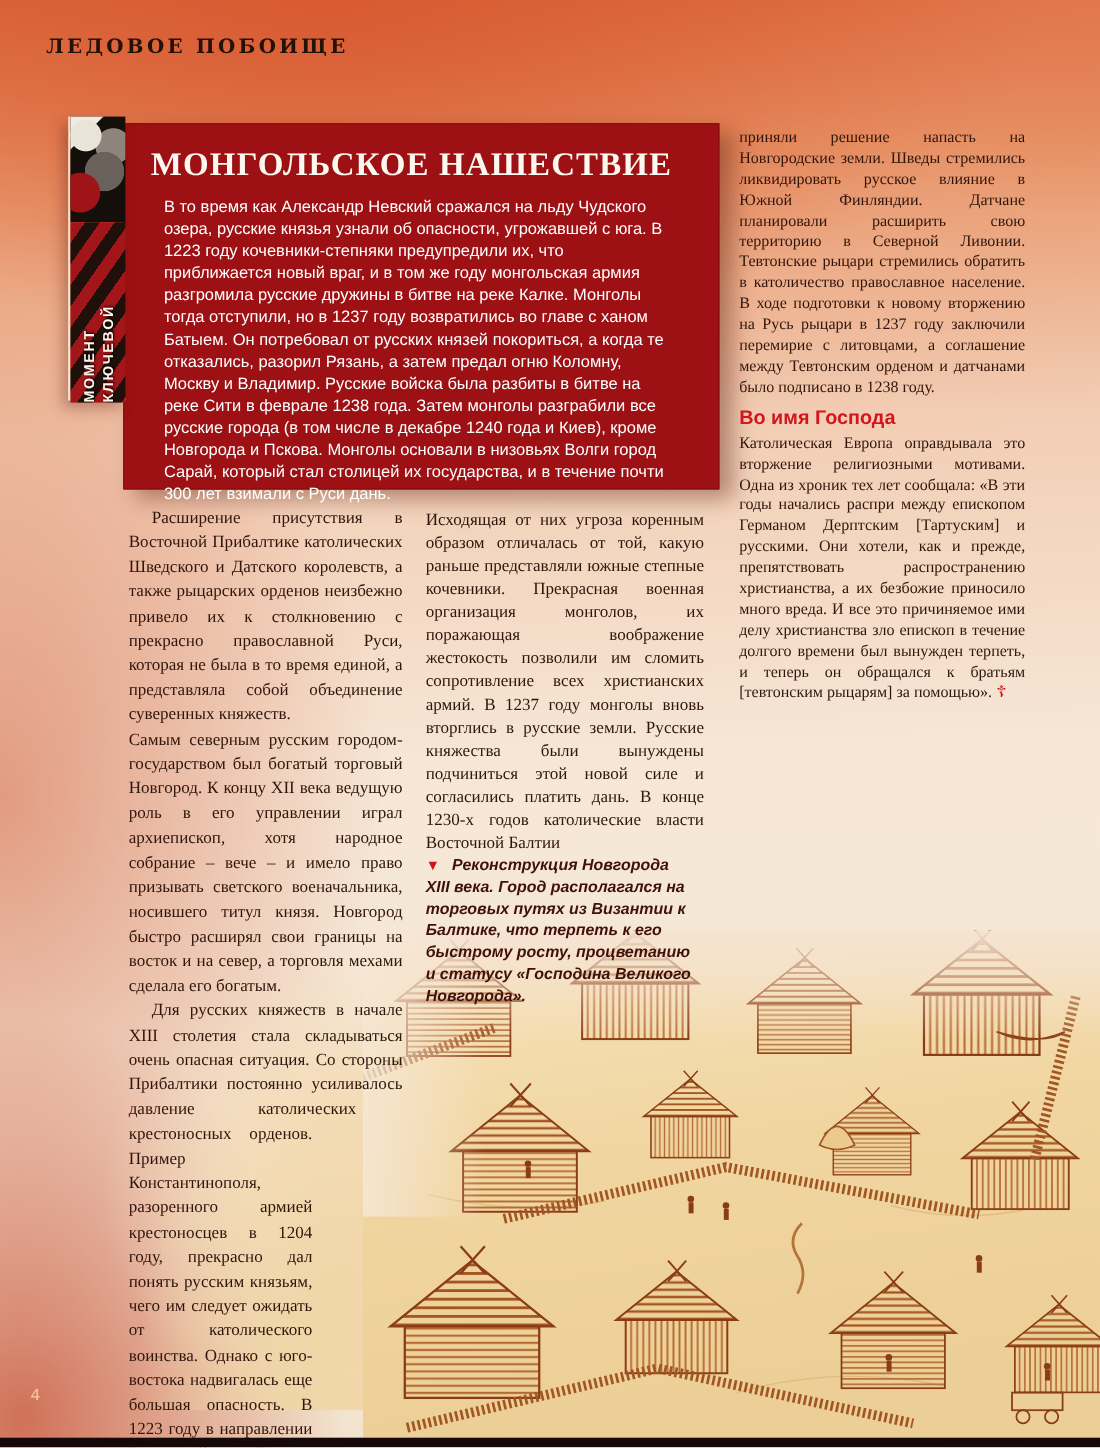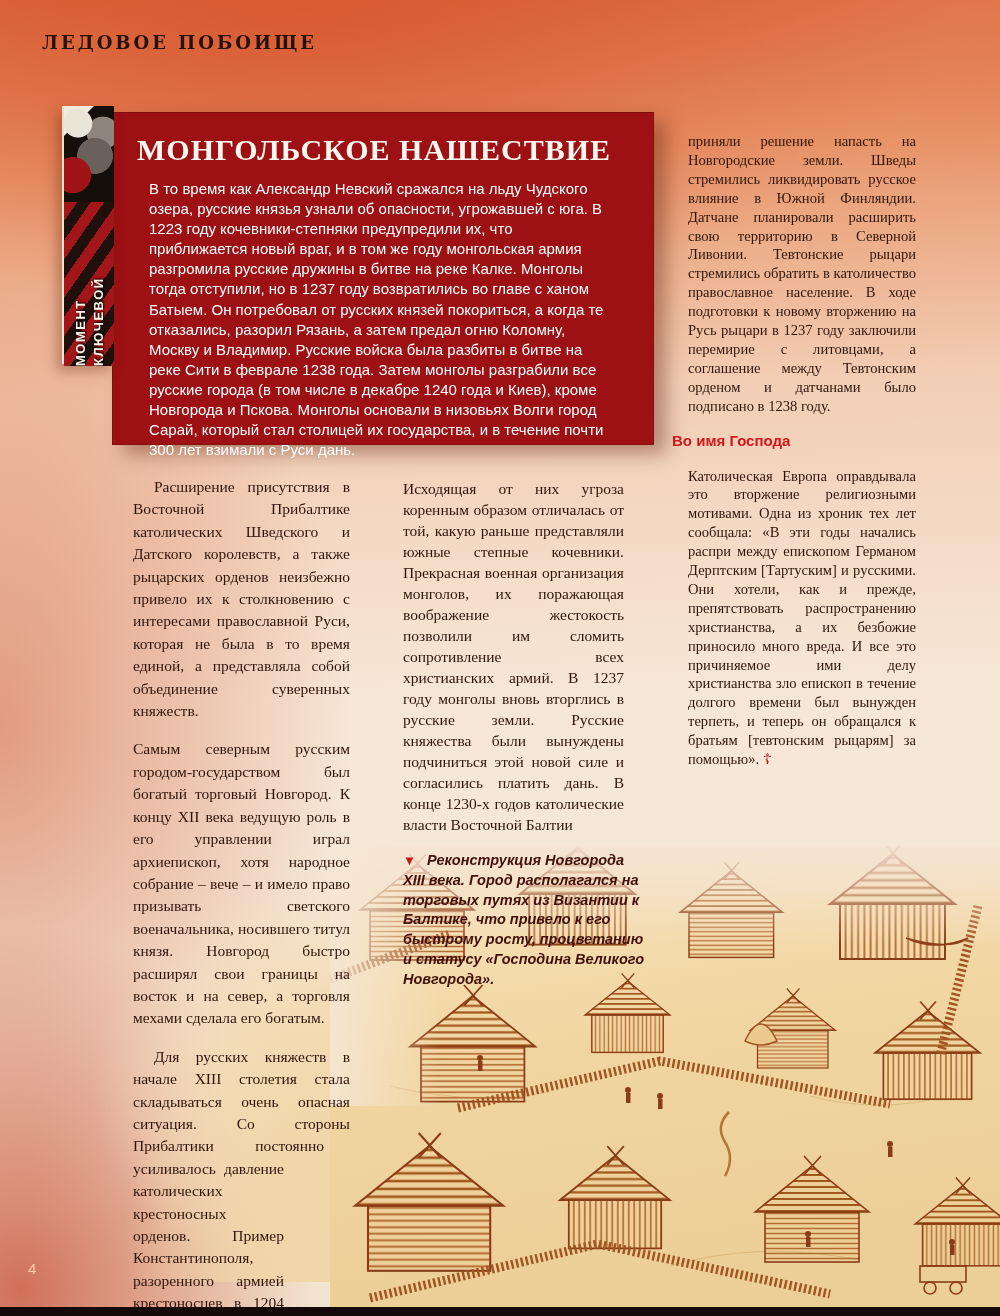--- a/index.html
+++ b/index.html
@@ -46,26 +46,26 @@
       radial-gradient(ellipse at 72% 95%, rgba(240,213,166,.9) 18%, rgba(240,213,166,0) 62%),
       radial-gradient(ellipse at 88% 52%, rgba(244,222,188,.95) 28%, rgba(244,222,188,0) 72%);}
   .illu{position:absolute;left:330px;top:846px;width:670px;height:462px;z-index:1;}
   .fade-top{position:absolute;left:330px;top:846px;width:670px;height:100px;z-index:2;
     background:linear-gradient(rgba(245,228,212,.95), rgba(245,228,212,0));}
   .fade-left{position:absolute;left:330px;top:846px;width:110px;height:260px;z-index:2;
     background:linear-gradient(90deg, rgba(246,231,213,.88), rgba(246,231,213,0));}
 
   
   .col{position:absolute;z-index:3;color:#2f150b;text-align:justify;}
-  .col p{margin:16px;}
+  .col p{margin:0;}
   .col-left{left:117px;top:460px;width:249px;font-size:15.5px;line-height:22.4px;}
   .col-mid{left:387px;top:462px;width:253px;font-size:15.5px;line-height:21px;}
   .col-right{left:672px;top:116px;width:260px;font-size:14.6px;line-height:18.9px;}
   .indent{text-indent:1.35em;}
-  .sec-heading{font-family:"Liberation Sans",sans-serif;font-weight:bold;font-size:15px;
+  .sec-heading{font-family:"Liberation Sans",sans-serif;font-weight:bold;font-size:18px;
     color:#d2161c;margin:8px 0 5px;text-align:left;}
   .f0{float:right;width:0;height:92px;}
   .f1{float:right;clear:right;width:42px;height:22px;}
   .f2{float:right;clear:right;width:82px;height:310px;}
   .caption{margin-top:16px;font-family:"Liberation Sans",sans-serif;font-style:italic;font-weight:bold;
     font-size:14.5px;line-height:19.8px;color:#42100a;text-align:left;width:244px;}
   .cap-marker{color:#cf1318;font-style:normal;margin-right:7px;font-size:13px;}
   .endmark{color:#c31217;font-family:"DejaVu Sans",sans-serif;font-weight:bold;font-style:normal;}
 
   .pnum{position:absolute;left:28px;top:1260px;z-index:3;color:#f6cda6;
@@ -167,35 +167,35 @@
     <g stroke="#8a3c16" stroke-width="1.6" fill="none">
       <rect x="590" y="420" width="46" height="16"></rect>
       <circle cx="600" cy="442" r="6"></circle>
         <circle cx="626" cy="442" r="6"></circle>
     </g>
   </svg>
   <div class="fade-top"></div>
   <div class="fade-left"></div>
 
   <div class="col col-left">
-    <p class="indent">Расширение присутствия в Восточной Прибалтике католических Шведского и Датского королевств, а также рыцарских орденов неизбежно привело их к столкновению с интересами православной Руси, которая не была в то время единой, а представляла собой объединение суверенных княжеств.</p>
+    <p class="indent">Расширение присутствия в Восточной Прибалтике католических Шведского и Датского королевств, а также рыцарских орденов неизбежно привело их к столкновению с прекрасно православной Руси, которая не была в то время единой, а представляла собой объединение суверенных княжеств.</p>
     <p>Самым северным русским городом-государством был богатый торговый Новгород. К концу XII века ведущую роль в его управлении играл архиепископ, хотя народное собрание – вече – и имело право призывать светского военачальника, носившего титул князя. Новгород быстро расширял свои границы на восток и на север, а торговля мехами сделала его богатым.</p>
     <div>
       <span class="f0"></span>
       <span class="f1"></span>
       <span class="f2"></span>
       <p class="indent">Для русских княжеств в начале XIII столетия стала складываться очень опасная ситуация. Со стороны Прибалтики постоянно усиливалось давление католических крестоносных орденов. Пример Константинополя, разоренного армией крестоносцев в 1204 году, прекрасно дал понять русским князьям, чего им следует ожидать от католического воинства. Однако с юго-востока надвигалась еще большая опасность. В 1223 году в направлении Восточной Европы стремительно наступал новый наводящий ужас враг – монголы.</p>
     </div>
   </div>
 
   <div class="col col-mid">
     <p>Исходящая от них угроза коренным образом отличалась от той, какую раньше представляли южные степные кочевники. Прекрасная военная организация монголов, их поражающая воображение жестокость позволили им сломить сопротивление всех христианских армий. В 1237 году монголы вновь вторглись в русские земли. Русские княжества были вынуждены подчиниться этой новой силе и согласились платить дань. В конце 1230-х годов католические власти Восточной Балтии</p>
     <p class="caption">
       <span class="cap-marker">▼</span>
-      <span>Реконструкция Новгорода XIII века. Город располагался на торговых путях из Византии к Балтике, что привело к его быстрому росту, процветанию и статусу «Господина Великого Новгорода».</span>
+      <span>Реконструкция Новгорода XIII века. Город располагался на торговых путях из Византии к Балтике, что терпеть к его быстрому росту, процветанию и статусу «Господина Великого Новгорода».</span>
     </p>
   </div>
 
   <div class="col col-right">
     <p>приняли решение напасть на Новгородские земли. Шведы стремились ликвидировать русское влияние в Южной Финляндии. Датчане планировали расширить свою территорию в Северной Ливонии. Тевтонские рыцари стремились обратить в католичество православное население. В ходе подготовки к новому вторжению на Русь рыцари в 1237 году заключили перемирие с литовцами, а соглашение между Тевтонским орденом и датчанами было подписано в 1238 году.</p>
     <h2 class="sec-heading">Во имя Господа</h2>
     <p>
       <span>Католическая Европа оправдывала это вторжение религиозными мотивами. Одна из хроник тех лет сообщала: «В эти годы начались распри между епископом Германом Дерптским [Тартуским] и русскими. Они хотели, как и прежде, препятствовать распространению христианства, а их безбожие приносило много вреда. И все это причиняемое ими делу христианства зло епископ в течение долгого времени был вынужден терпеть, и теперь он обращался к братьям [тевтонским рыцарям] за помощью».</span>
       <span class="endmark">☦</span>
     </p>

